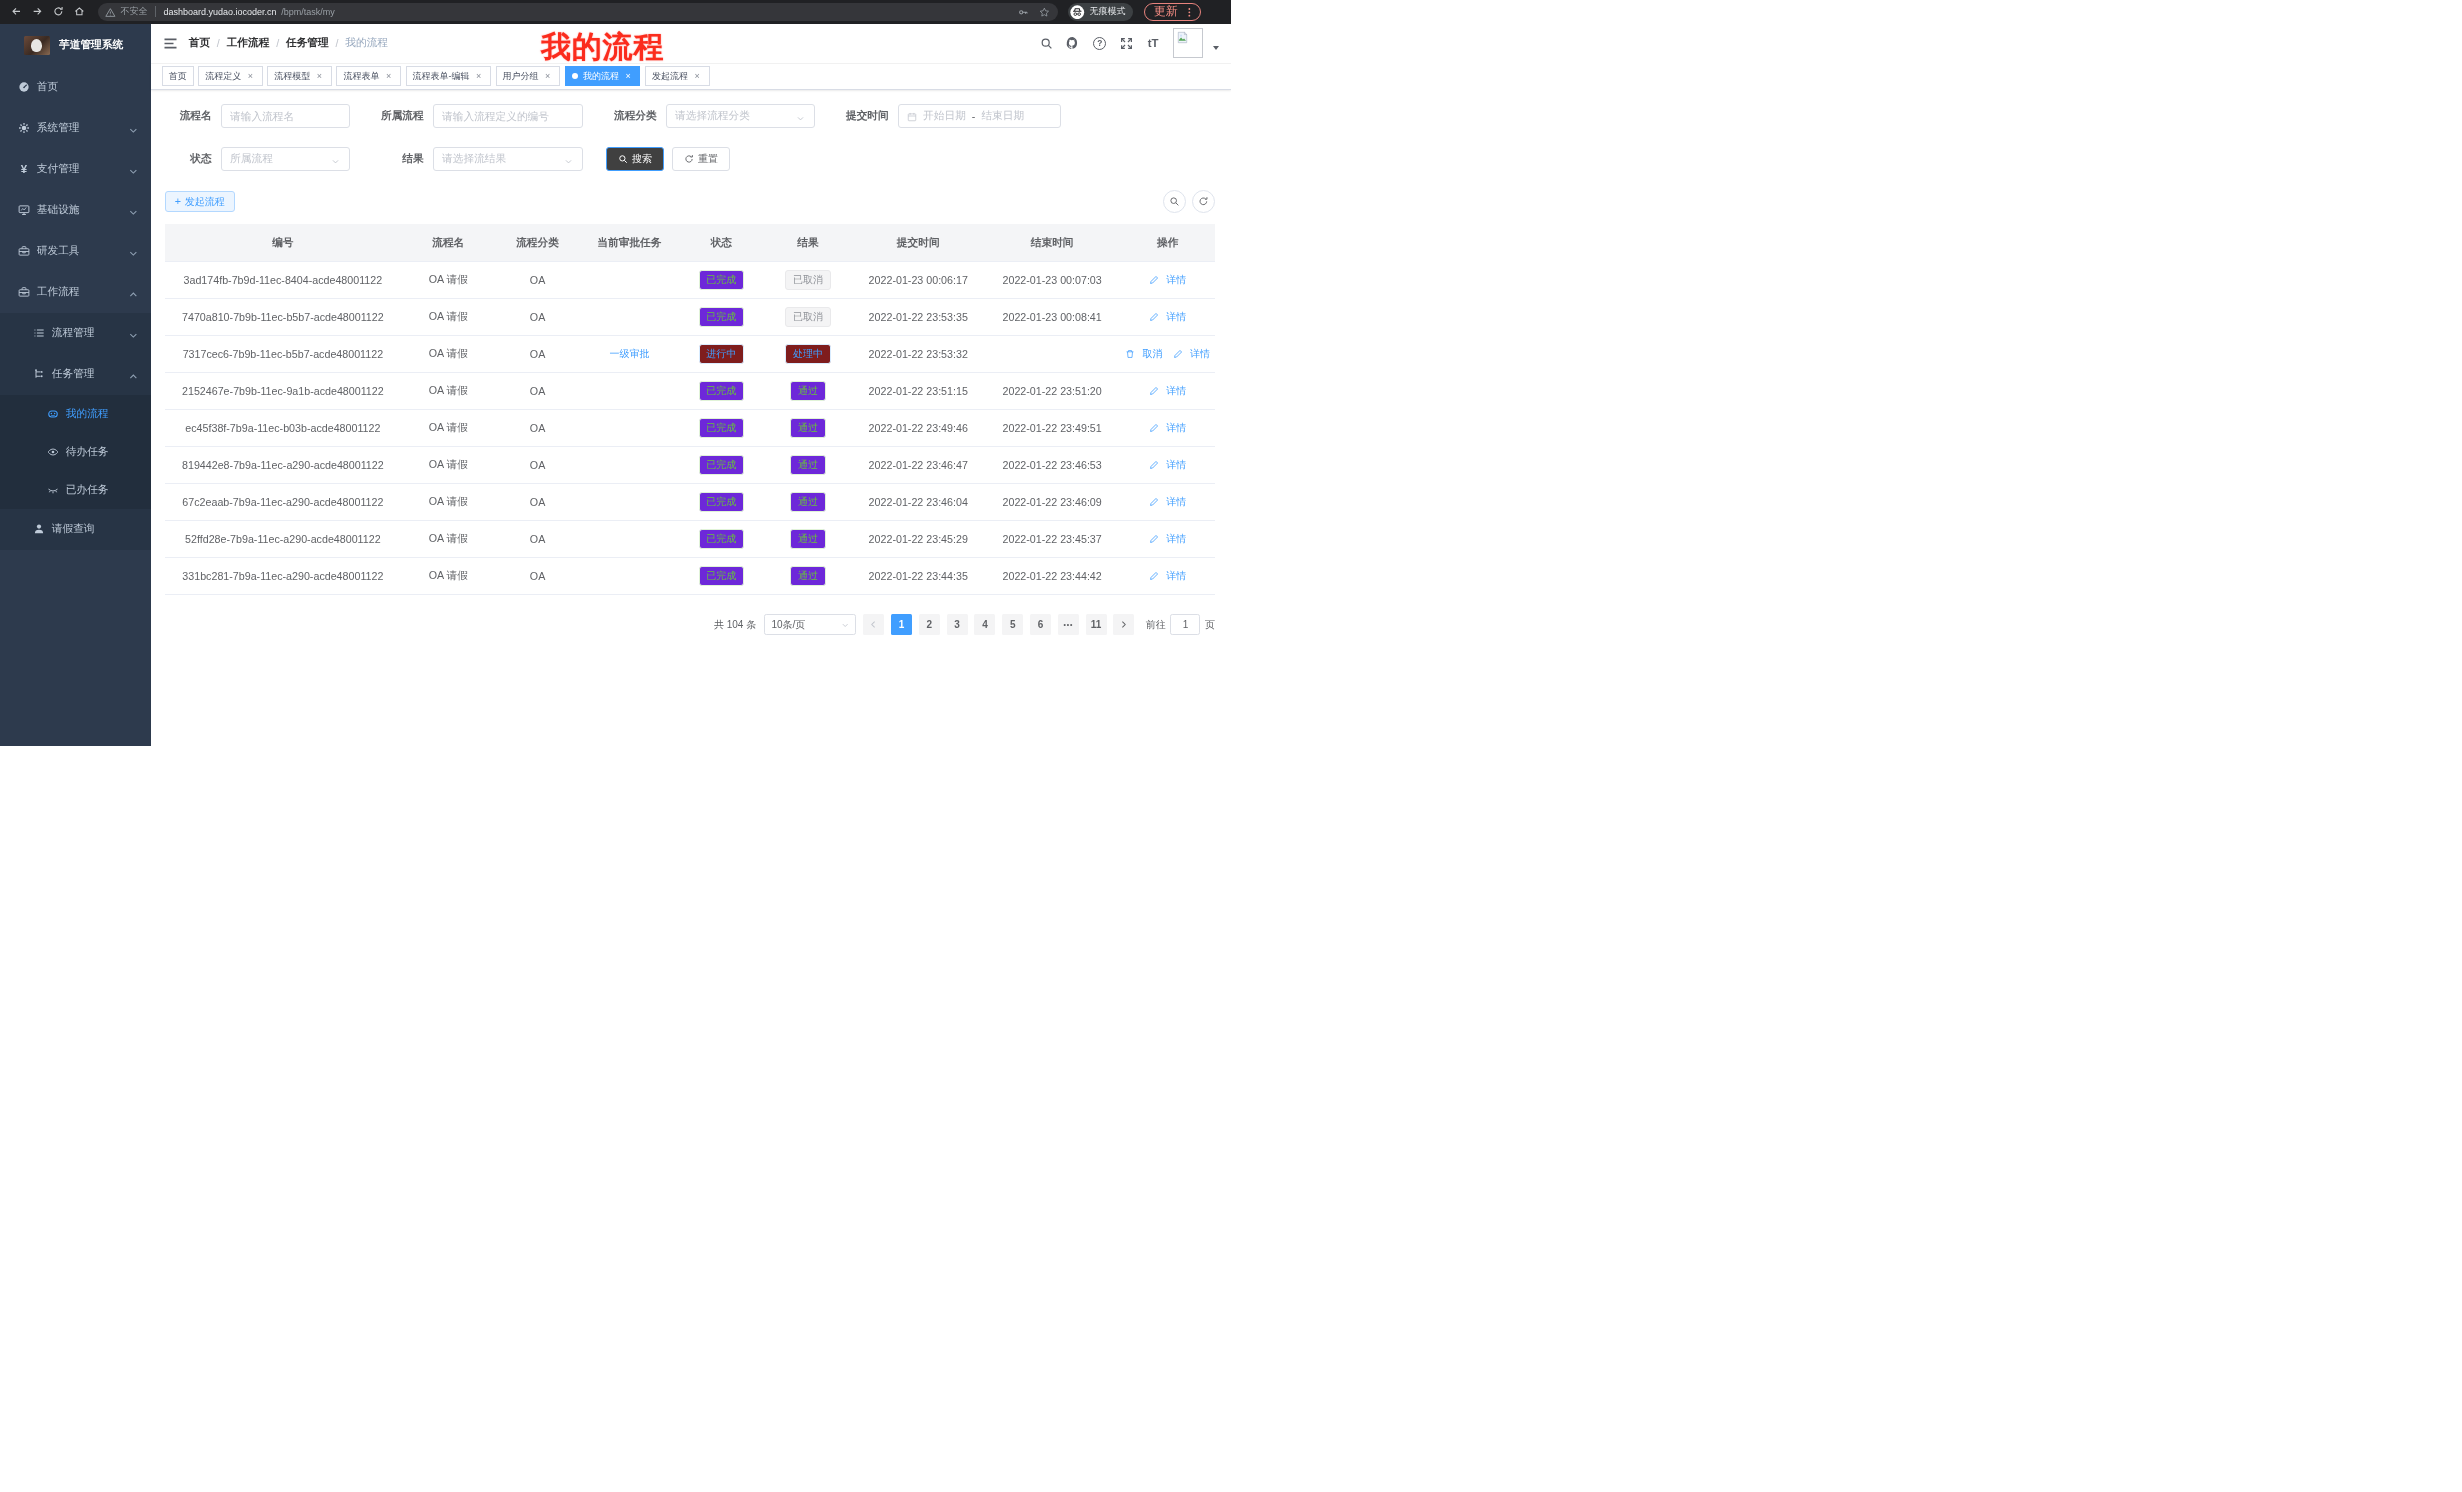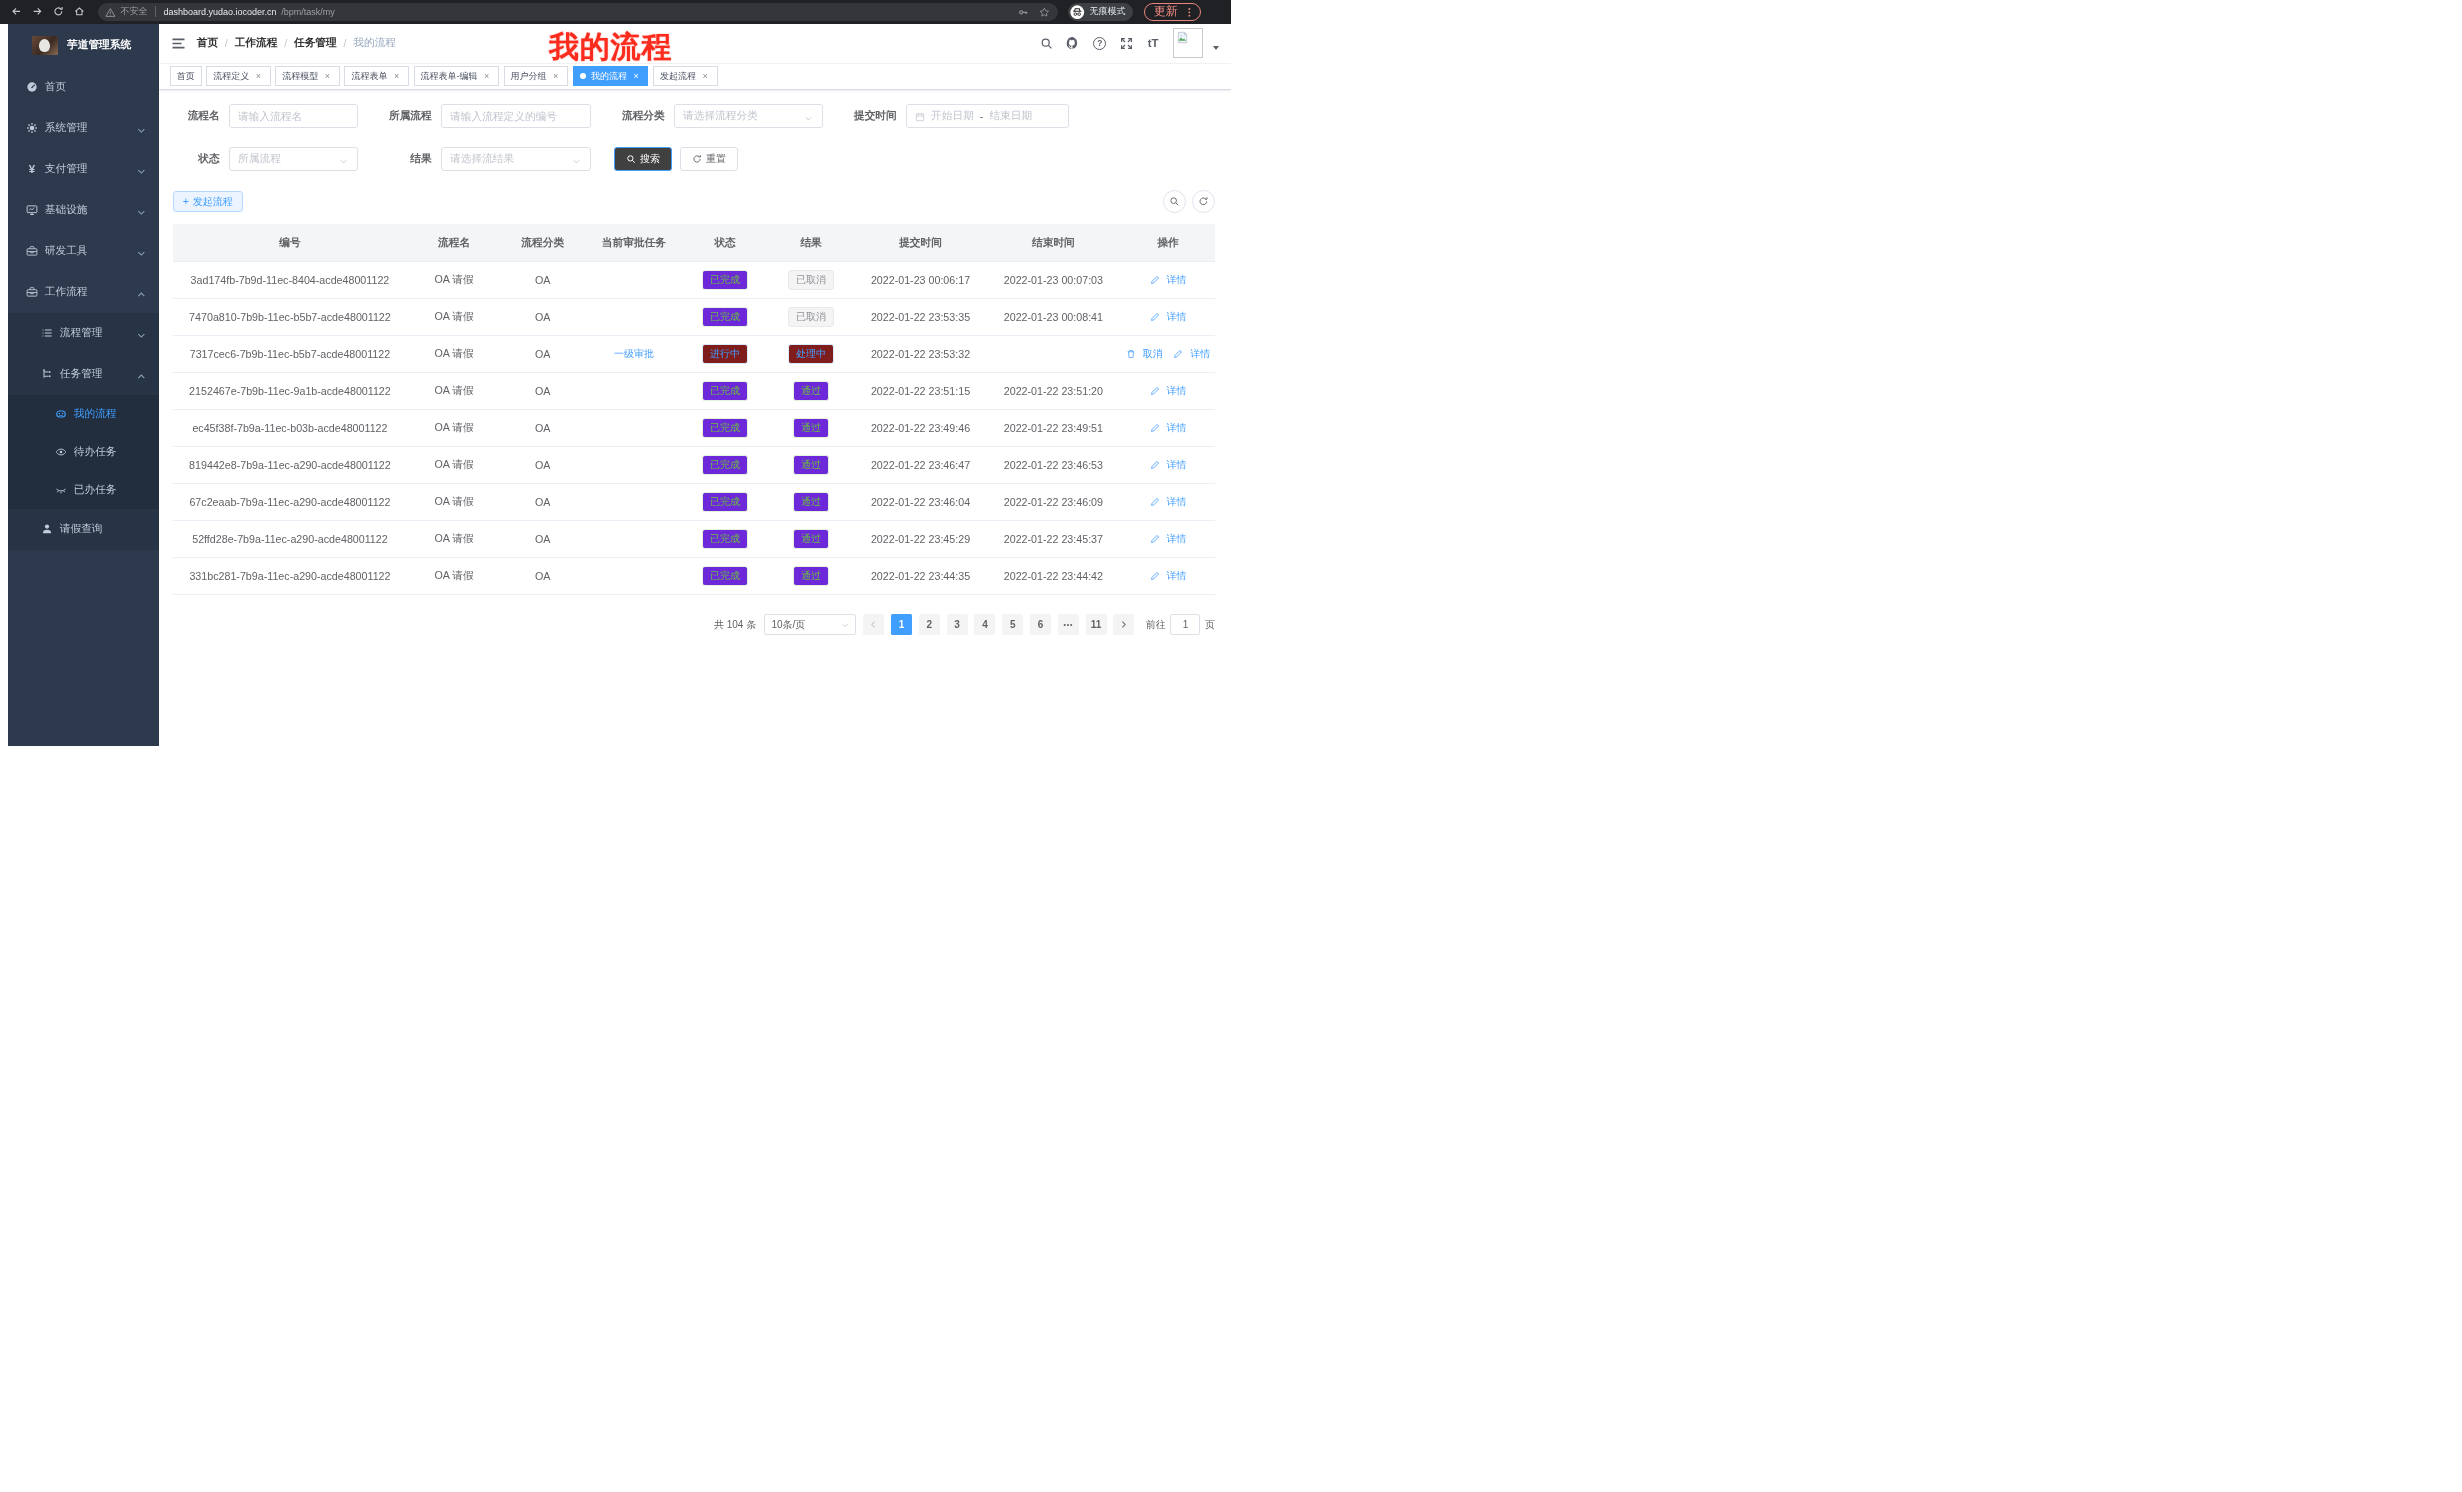--- a/index.html
+++ b/index.html
@@ -11,21 +11,21 @@
   .chrome .navbtn { width:18px; height:18px; display:flex; align-items:center; justify-content:center; color:#c7cacd; flex:0 0 auto; }
   .omnibox { height:18px; flex:0 0 960px; margin-left:6px; background:#35363a; border-radius:9px; display:flex; align-items:center; padding:0 7.6px; color:#9aa0a6; font-size:9px; gap:4.6px; }
   .omnibox .sep { width:0.8px; height:10.7px; background:#5f6368; margin:0 3px; }
   .omnibox .host { color:#e8eaed; }
   .omnibox .path { color:#9aa0a6; }
   .omnibox .spacer { flex:1; }
   .badge-incog { height:18px; margin-left:7.6px; background:#3c4043; border-radius:9px; display:flex; align-items:center; gap:4.6px; padding:0 7.6px 0 2.3px; color:#e8eaed; font-size:9px; }
   .update-pill { height:18px; margin-left:7.6px; border:0.8px solid #e8837d; border-radius:9px; display:flex; align-items:center; gap:6px; padding:0 6px 0 9px; color:#f28b82; font-size:12px; }
 
   
-  .app { display:flex; height:723px;padding-left:8px; }
+  .app { display:flex; height:723px; }
   .sidebar { width:151px; background:#2d3a4d; color:#bfcbd9; flex:0 0 auto; overflow:hidden; }
   .logo-row { height:43px; display:flex; align-items:center; padding-left:24px; gap:9px; }
   .logo-img { width:26px; height:19px; border-radius:1.5px; background:linear-gradient(135deg,#6b4a3a 0%,#3a2a22 55%,#8a6a52 100%); position:relative; overflow:hidden; }
   .logo-img:after { content:""; position:absolute; left:6.8px; top:3px; width:11.4px; height:13.7px; background:#e8e6e3; border-radius:48% 48% 42% 42%; }
   .logo-title { color:#fff; font-weight:bold; font-size:10.7px; white-space:nowrap; }
   .menu-item { height:41px; display:flex; align-items:center; font-size:10.7px; cursor:pointer; }
   .menu-item .mi { width:12px; height:12px; margin-right:6.8px; flex:0 0 auto; }
   .lvl1 { padding-left:18px; }
   .lvl2 { padding-left:33px; background:#273445; }
   .lvl3 { padding-left:47px; background:#222e3d; height:38px; }

